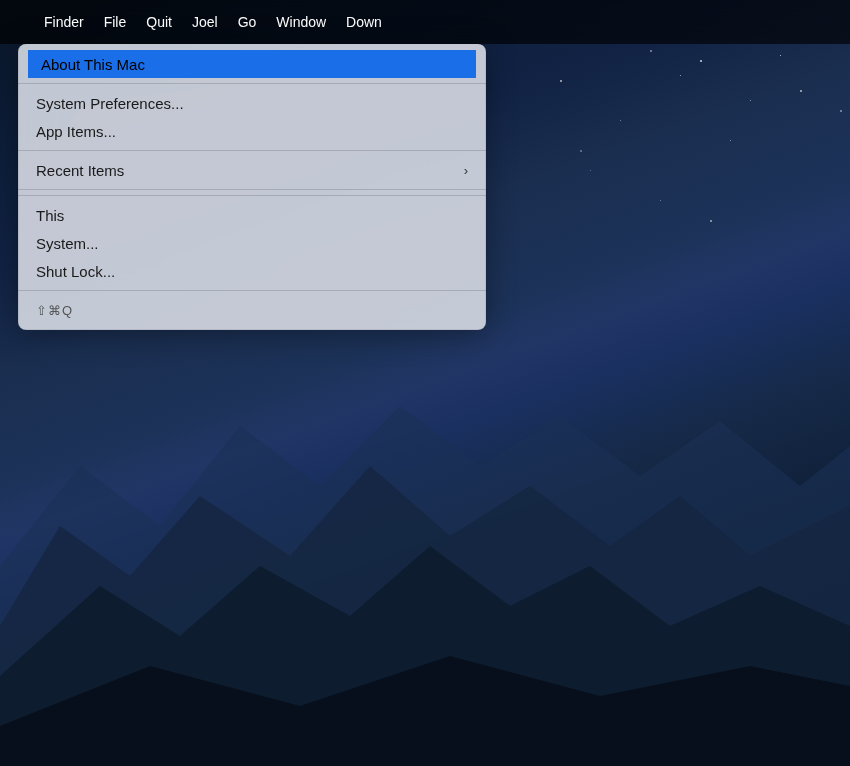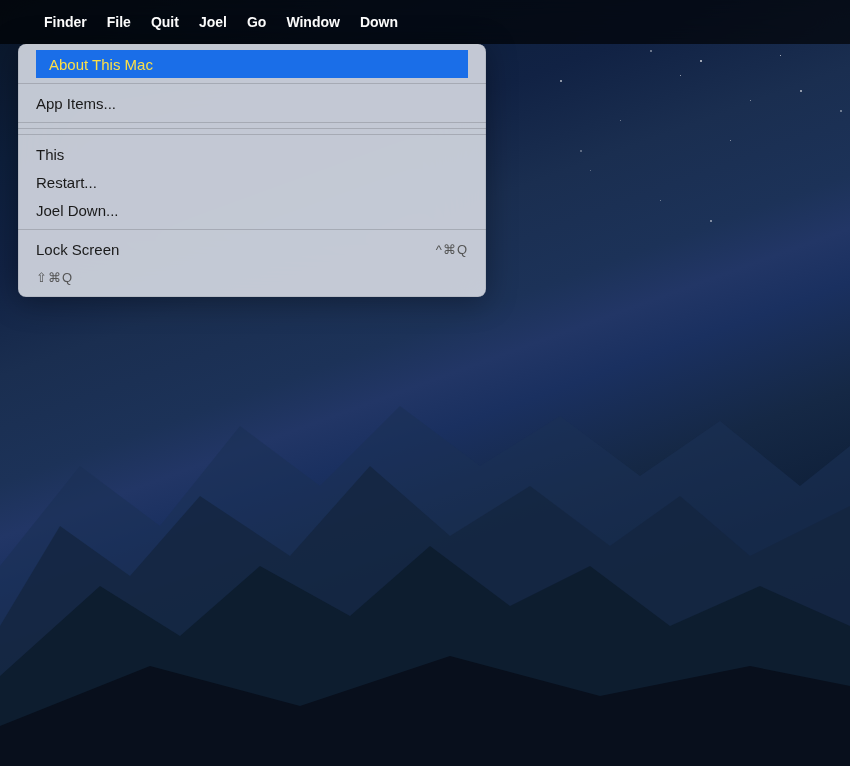--- a/index.html
+++ b/index.html
@@ -54,35 +54,35 @@
       -webkit-backdrop-filter: blur(20px);
       display: flex;
       align-items: center;
       padding: 0 16px;
       z-index: 100;
     }
 
     .menubar-item {
       color: #ffffff;
       font-size: 14px;
-      font-weight: 700;
+      font-weight: 400;
       padding: 4px 10px;
       cursor: default;
       border-radius: 4px;
       white-space: nowrap;
     }
 
     .menubar-item.apple {
       font-size: 18px;
       padding: 4px 8px;
       margin-right: 2px;
     }
 
     .menubar-item.finder {
-      font-weight: 700;
+      font-weight: 400;
     }
 
     
     .dropdown-menu {
       position: absolute;
       top: 44px;
       left: 18px;
       width: 468px;
       background: rgba(210, 215, 225, 0.92);
       backdrop-filter: blur(30px);
@@ -102,23 +102,23 @@
       justify-content: space-between;
       padding: 5px 18px;
       font-size: 15px;
       color: #1a1a1a;
       cursor: default;
       min-height: 28px;
     }
 
     .menu-item.highlighted {
       background: #1a6ee8;
-      color: #fde047;
+      color: #000000;
       border-radius: 0;
-      margin: 0 18px;
+      margin: 0 10px;
       padding: 5px 13px;
     }
 
     .menu-item .shortcut {
       color: #555;
       font-size: 13px;
       letter-spacing: 1px;
     }
 
     .menu-item .chevron {
@@ -194,44 +194,47 @@
 
 <div class="dropdown-menu">
 
   <div class="menu-item highlighted">
     <span>About This Mac</span>
   </div>
 
   <div class="menu-separator"></div>
 
   <div class="menu-item">
+    <span>System Preferences...</span>
+  </div>
+  <div class="menu-item">
     <span>App Items...</span>
   </div>
 
   <div class="menu-separator"></div>
 
+  <div class="menu-item">
+    <span>Recent Items</span>
+    <span class="chevron">›</span>
+  </div>
 
   <div class="menu-separator"></div>
 
 
   <div class="menu-separator"></div>
 
   <div class="menu-item">
     <span>This</span>
   </div>
   <div class="menu-item">
-    <span>Restart...</span>
-  </div>
-  <div class="menu-item">
-    <span>Joel Down...</span>
-  </div>
-
-  <div class="menu-separator"></div>
-
-  <div class="menu-item">
-    <span>Lock Screen</span>
-    <span class="shortcut">^⌘Q</span>
-  </div>
+    <span>System...</span>
+  </div>
+  <div class="menu-item">
+    <span>Shut Lock...</span>
+  </div>
+
+  <div class="menu-separator"></div>
+
   <div class="menu-item">
     <span class="shortcut">⇧⌘Q</span>
   </div>
 
 </div>
 
 </body></html>

